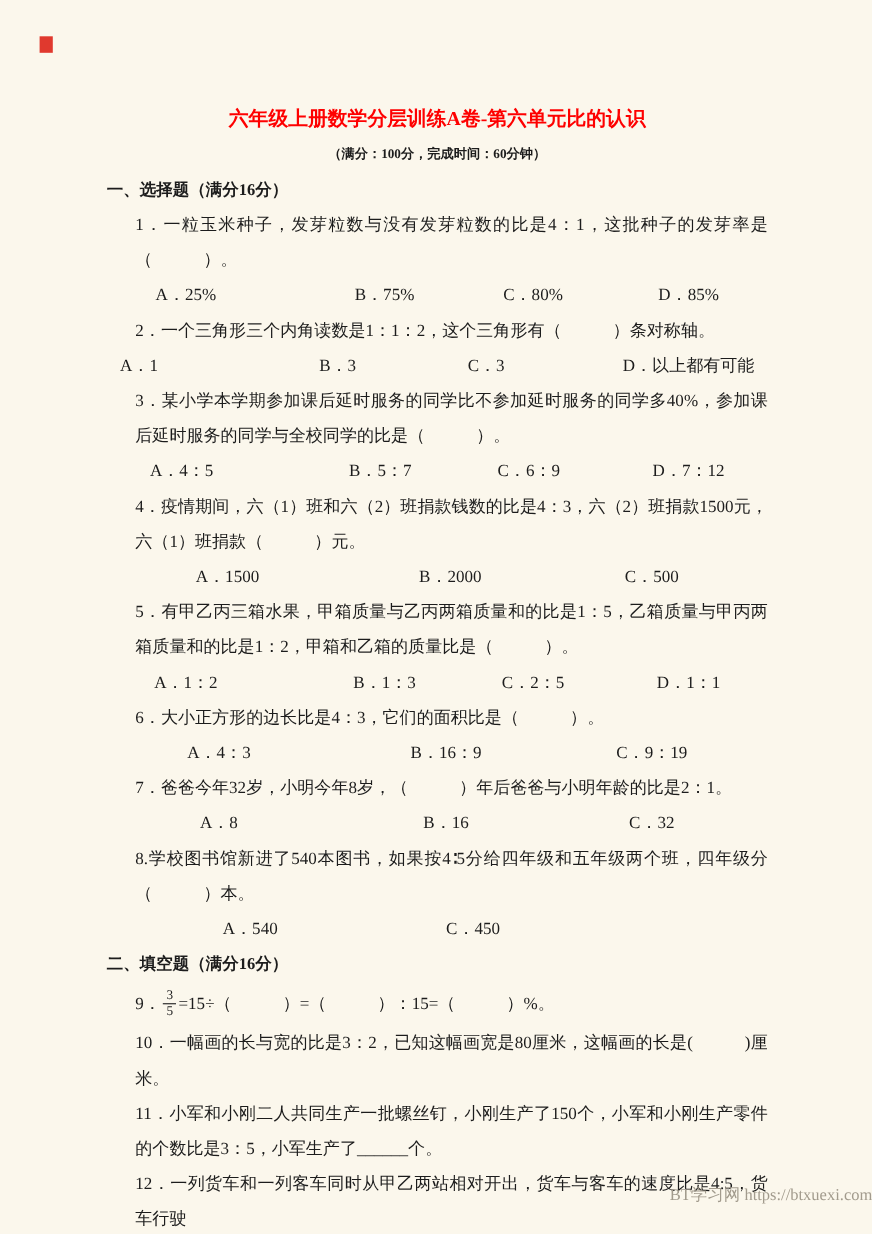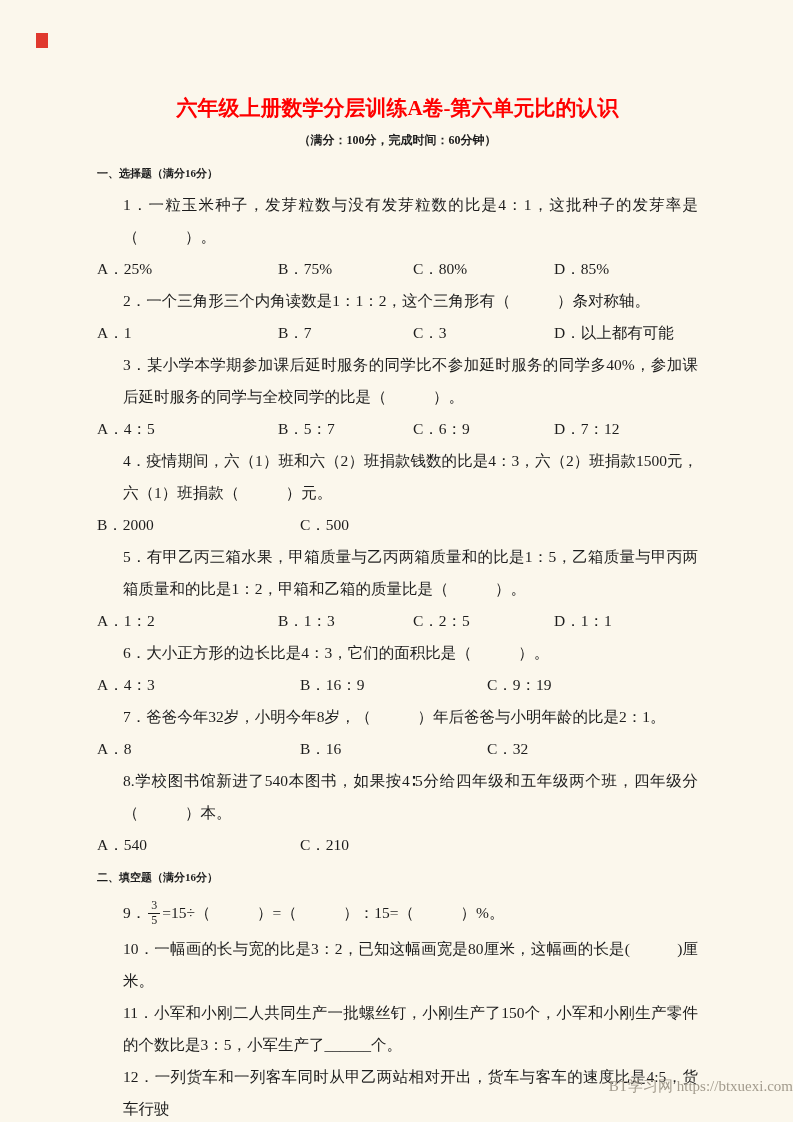--- a/index.html
+++ b/index.html
@@ -12,35 +12,35 @@
     overflow:hidden;
   }
   .corner-mark {
     position:absolute; left:36px; top:33px;
     width:12px; height:15px; background:#e0392e;
   }
   .content {
     position:absolute; left:97px; top:92px; width:601px;
   }
   .title {
-    font-size:21px; font-weight:bold; color:#fe0000;
+    font-size:18px; font-weight:bold; color:#fe0000;
     text-align:center; line-height:32px;
   }
   .subtitle {
     font-size:12px; font-weight:bold; text-align:center; line-height:33px;
   }
   .sec-heading {
-    font-size:11px; font-weight:bold; line-height:32px;
+    font-size:15px; font-weight:bold; line-height:32px;
   }
   p.q {
     font-size:15.5px; line-height:32px; text-align:justify;margin-left:26px;
   }
   p.q9 { line-height:40px; text-align:left; }
   .opts {
-    display:flex; font-size:15.5px; line-height:32px;
+    display:flex; font-size:15.5px; line-height:32px;justify-content:center;
   }
   .opts4 .opt:nth-child(1){ width:157px; }
   .opts4 .opt:nth-child(2){ width:135px;margin-left:24px; }
   .opts4 .opt:nth-child(3){ width:141px; }
   .opts3 .opt:nth-child(1){ width:203px; }
   .opts3 .opt:nth-child(2){ width:187px; }
   .frac {
     display:inline-block; vertical-align:-6px; text-align:center;
     font-size:12px; line-height:1.15; margin:0 2px;
   }
@@ -67,35 +67,36 @@
   <div class="opts opts4">
     <span class="opt">A．25%</span>
     <span class="opt">B．75%</span>
     <span class="opt">C．80%</span>
     <span class="opt">D．85%</span>
   </div>
 
   <p class="q">2．一个三角形三个内角读数是1：1：2，这个三角形有（　　　）条对称轴。</p>
   <div class="opts opts4">
     <span class="opt">A．1</span>
-    <span class="opt">B．7</span>
+    <span class="opt">B．3</span>
     <span class="opt">C．3</span>
     <span class="opt">D．以上都有可能</span>
   </div>
 
   <p class="q">3．某小学本学期参加课后延时服务的同学比不参加延时服务的同学多40%，参加课后延时服务的同学与全校同学的比是（　　　）。</p>
   <div class="opts opts4">
     <span class="opt">A．4：5</span>
     <span class="opt">B．5：7</span>
     <span class="opt">C．6：9</span>
     <span class="opt">D．7：12</span>
   </div>
 
   <p class="q">4．疫情期间，六（1）班和六（2）班捐款钱数的比是4：3，六（2）班捐款1500元，六（1）班捐款（　　　）元。</p>
   <div class="opts opts3">
+    <span class="opt">A．1500</span>
     <span class="opt">B．2000</span>
     <span class="opt">C．500</span>
   </div>
 
   <p class="q">5．有甲乙丙三箱水果，甲箱质量与乙丙两箱质量和的比是1：5，乙箱质量与甲丙两箱质量和的比是1：2，甲箱和乙箱的质量比是（　　　）。</p>
   <div class="opts opts4">
     <span class="opt">A．1：2</span>
     <span class="opt">B．1：3</span>
     <span class="opt">C．2：5</span>
     <span class="opt">D．1：1</span>
@@ -111,21 +112,21 @@
   <p class="q">7．爸爸今年32岁，小明今年8岁，（　　　）年后爸爸与小明年龄的比是2：1。</p>
   <div class="opts opts3">
     <span class="opt">A．8</span>
     <span class="opt">B．16</span>
     <span class="opt">C．32</span>
   </div>
 
   <p class="q">8.学校图书馆新进了540本图书，如果按4∶5分给四年级和五年级两个班，四年级分（　　　）本。</p>
   <div class="opts opts3">
     <span class="opt">A．540</span>
-    <span class="opt">C．210</span>
+    <span class="opt">C．450</span>
   </div>
 
   <div class="sec-heading">二、填空题（满分16分）</div>
 
   <p class="q q9">
     <span>9．</span><span class="frac"><span class="num">3</span><span class="den">5</span></span><span>=15÷（　　　）=（　　　）：15=（　　　）%。</span>
   </p>
 
   <p class="q">10．一幅画的长与宽的比是3：2，已知这幅画宽是80厘米，这幅画的长是(　　　)厘米。</p>
   <p class="q">11．小军和小刚二人共同生产一批螺丝钉，小刚生产了150个，小军和小刚生产零件的个数比是3：5，小军生产了______个。</p>

